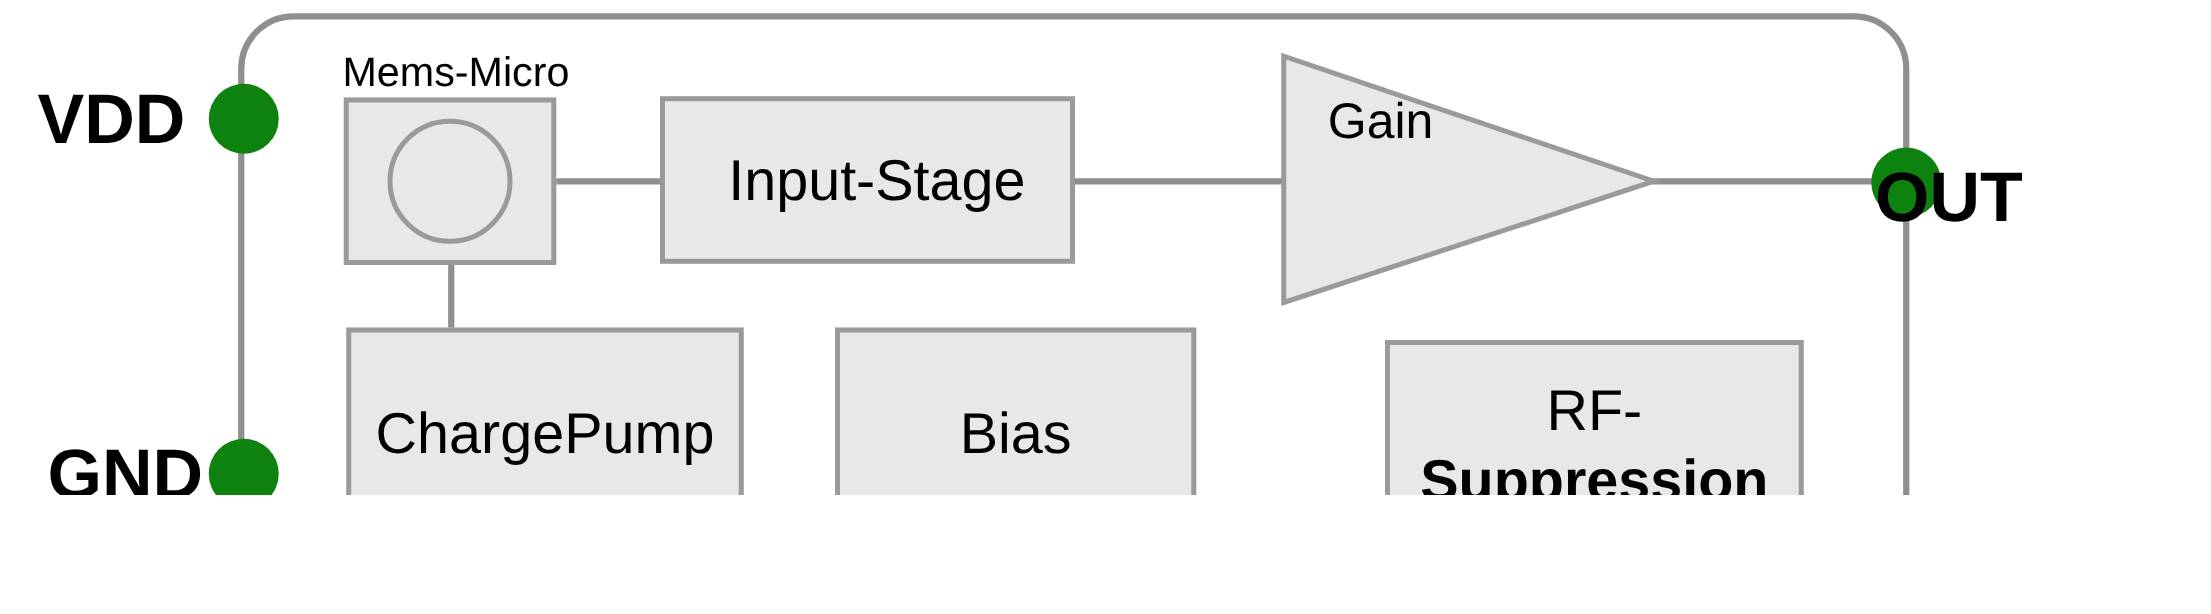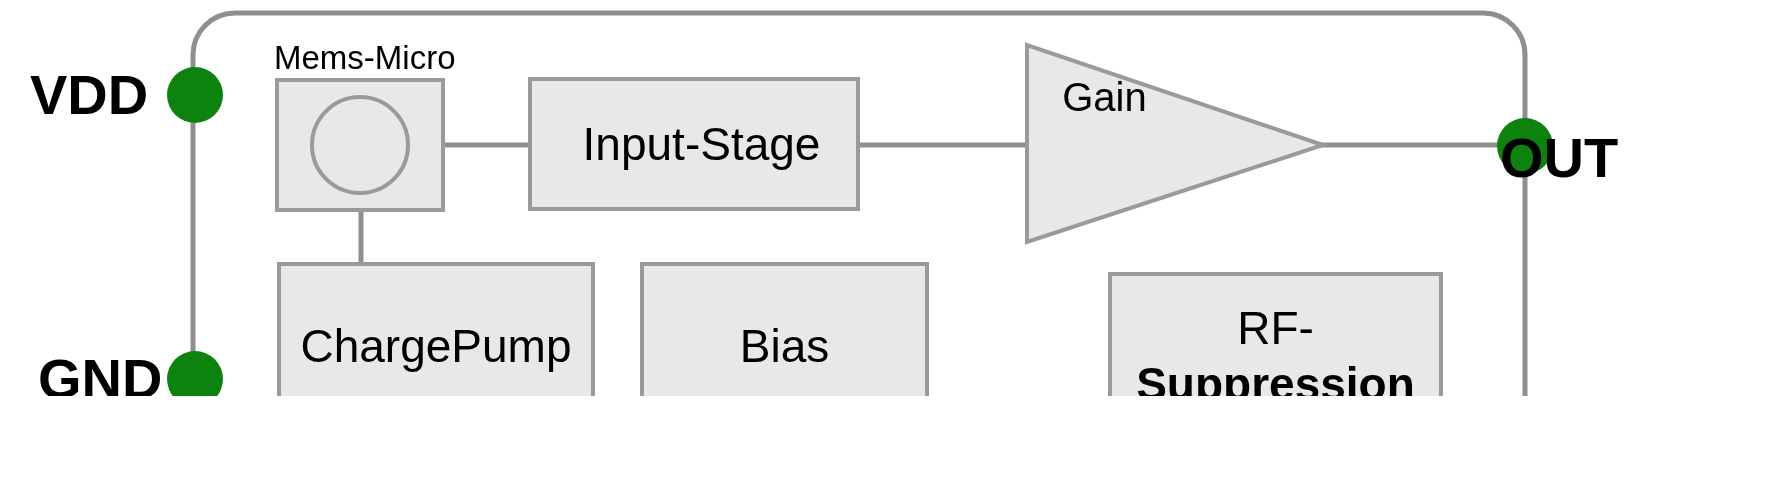--- a/index.html
+++ b/index.html
@@ -62,21 +62,21 @@
   </div>
 
   <div class="amp-label">
     <div>Gain</div>
   </div>
 
   <div class="block" style="left:277px;top:262px;width:318px;height:168px;text-align:right;">
     <span>ChargePump</span>
   </div>
 
-  <div class="block" style="left:640px;top:262px;width:289px;height:168px;">
+  <div class="block" style="left:668px;top:262px;width:289px;height:168px;">
     <span>Bias</span>
   </div>
 
   <div class="block" style="left:1108px;top:272px;width:335px;height:167px;">
     <span>
       <span style="display:block;">RF-</span>
       <span style="display:block;font-weight:bold;">Suppression</span>
     </span>
   </div>
 

